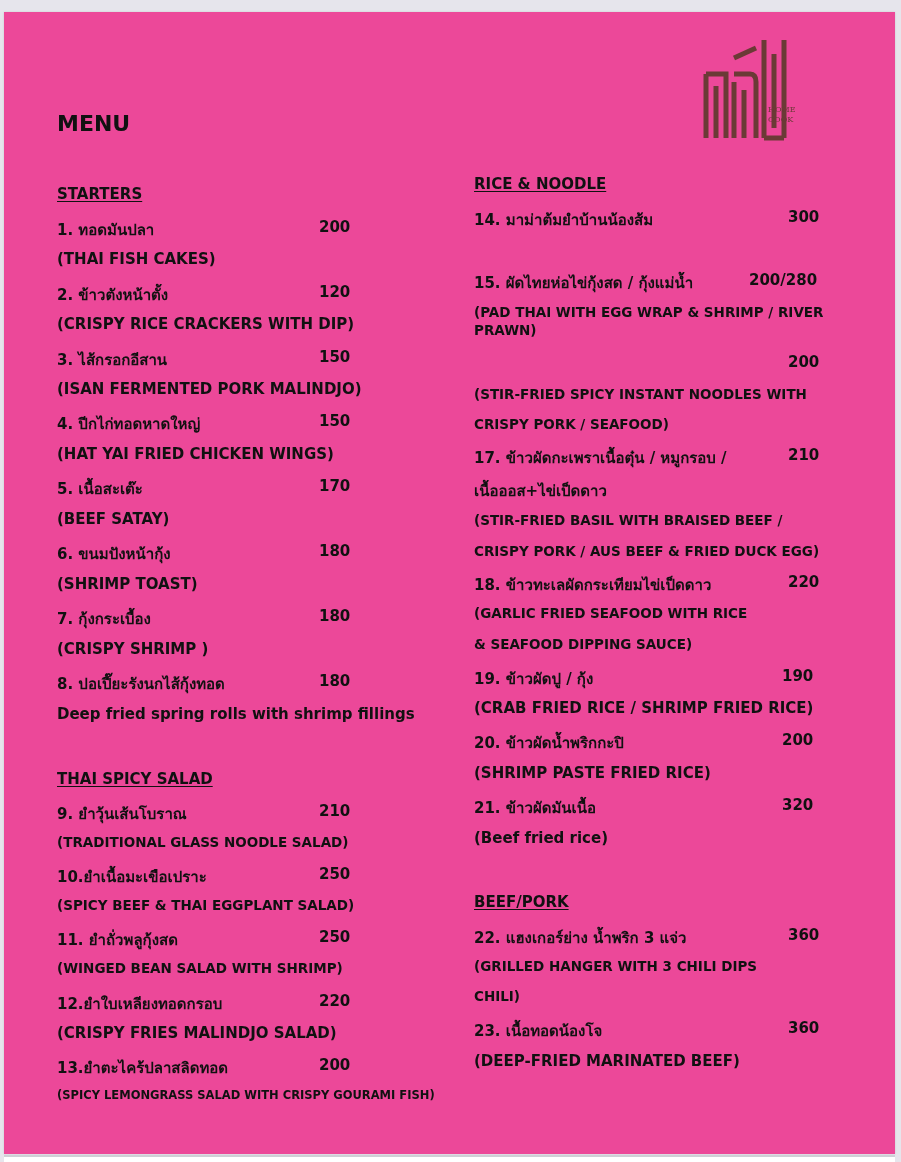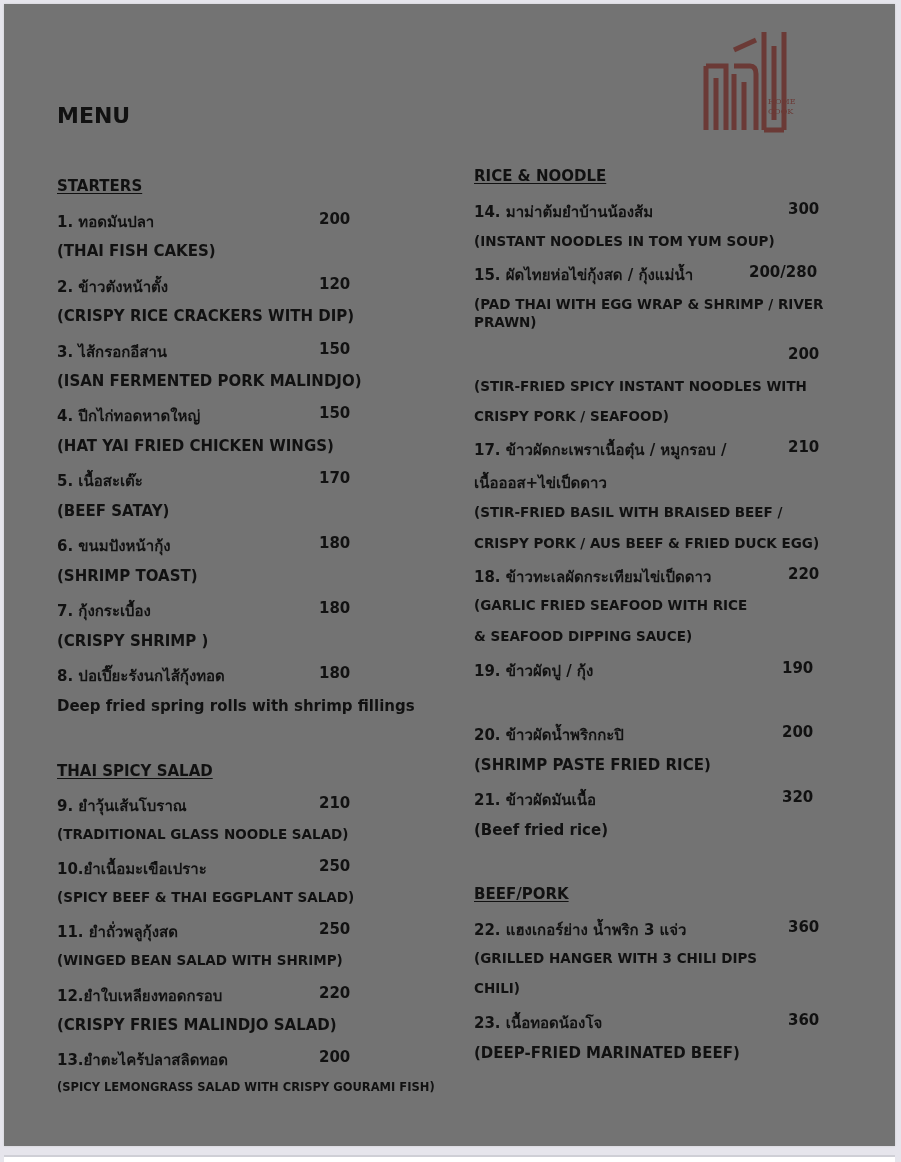--- a/index.html
+++ b/index.html
@@ -4,22 +4,22 @@
 <style>
   html, body { margin: 0; padding: 0; }
   body {
     width: 901px; height: 1162px; overflow: hidden;
     background: #e6e5ec;
     font-family: "DejaVu Sans", sans-serif;
     color: #111;
     position: relative;
   }
   .page {
-    position: absolute; left: 4px; top: 4px; width: 891px; height: 1142px;
-    background: #737373;
+    position: absolute; left: 4px; top: 12px; width: 891px; height: 1142px;
+    background: #ec4899;
     box-shadow: 0 0 2px rgba(0,0,0,0.12);
   }
   .next-page {
     position: absolute; left: 4px; top: 1155px; width: 891px; height: 20px;
     background: #ffffff; border-top: 2px solid #cfcfd6;
   }
   .abs { position: absolute; white-space: nowrap; }
   .title { font-weight: bold; font-size: 22px; }
   .section { font-weight: bold; font-size: 15px; text-decoration: underline; text-underline-offset: 2px; }
   .line { font-weight: bold; font-size: 15px; }
@@ -101,21 +101,20 @@
   <div class="abs line" style="left:53px; top:1012px;">(CRISPY FRIES MALINDJO SALAD)</div>
 
   <div class="abs line" style="left:53px; top:1044px;">13.ยำตะไคร้ปลาสลิดทอด</div>
   <div class="abs price" style="left:315px; top:1044px;">200</div>
   <div class="abs small" style="left:53px; top:1076px;">(SPICY LEMONGRASS SALAD WITH CRISPY GOURAMI FISH)</div>
 
   <div class="abs section" style="left:470px; top:163px;">RICE &amp; NOODLE</div>
 
   <div class="abs line" style="left:470px; top:196px;">14. มาม่าต้มยำบ้านน้องส้ม</div>
   <div class="abs price" style="left:784px; top:196px;">300</div>
-  <div class="abs mid" style="left:470px; top:229px;">(INSTANT NOODLES IN TOM YUM SOUP)</div>
 
   <div class="abs line" style="left:470px; top:259px;">15. ผัดไทยห่อไข่กุ้งสด / กุ้งแม่น้ำ</div>
   <div class="abs price" style="left:745px; top:259px;">200/280</div>
   <div class="abs mid" style="left:470px; top:292px;">(PAD THAI WITH EGG WRAP &amp; SHRIMP / RIVER</div>
   <div class="abs mid" style="left:470px; top:310px;">PRAWN)</div>
 
   <div class="abs price" style="left:784px; top:341px;">200</div>
   <div class="abs mid" style="left:470px; top:374px;">(STIR-FRIED SPICY INSTANT NOODLES WITH</div>
   <div class="abs mid" style="left:470px; top:404px;">CRISPY PORK / SEAFOOD)</div>
 
@@ -125,20 +124,21 @@
   <div class="abs mid" style="left:470px; top:531px;">CRISPY PORK / AUS BEEF &amp; FRIED DUCK EGG)</div>
   <div class="abs mid" style="left:470px; top:500px;">(STIR-FRIED BASIL WITH BRAISED BEEF /</div>
 
   <div class="abs line" style="left:470px; top:561px;">18. ข้าวทะเลผัดกระเทียมไข่เป็ดดาว</div>
   <div class="abs price" style="left:784px; top:561px;">220</div>
   <div class="abs mid" style="left:470px; top:593px;">(GARLIC FRIED SEAFOOD WITH RICE</div>
   <div class="abs mid" style="left:470px; top:624px;">&amp; SEAFOOD DIPPING SAUCE)</div>
 
   <div class="abs line" style="left:470px; top:655px;">19. ข้าวผัดปู / กุ้ง</div>
   <div class="abs price" style="left:778px; top:655px;">190</div>
+  <div class="abs line" style="left:470px; top:687px;">(CRAB FRIED RICE / SHRIMP FRIED RICE)</div>
 
   <div class="abs line" style="left:470px; top:719px;">20. ข้าวผัดน้ำพริกกะปิ</div>
   <div class="abs price" style="left:778px; top:719px;">200</div>
   <div class="abs line" style="left:470px; top:752px;">(SHRIMP PASTE FRIED RICE)</div>
 
   <div class="abs line" style="left:470px; top:784px;">21. ข้าวผัดมันเนื้อ</div>
   <div class="abs price" style="left:778px; top:784px;text-align:right;">320</div>
   <div class="abs line" style="left:470px; top:817px;">(Beef fried rice)</div>
 
   <div class="abs section" style="left:470px; top:881px;">BEEF/PORK</div>

